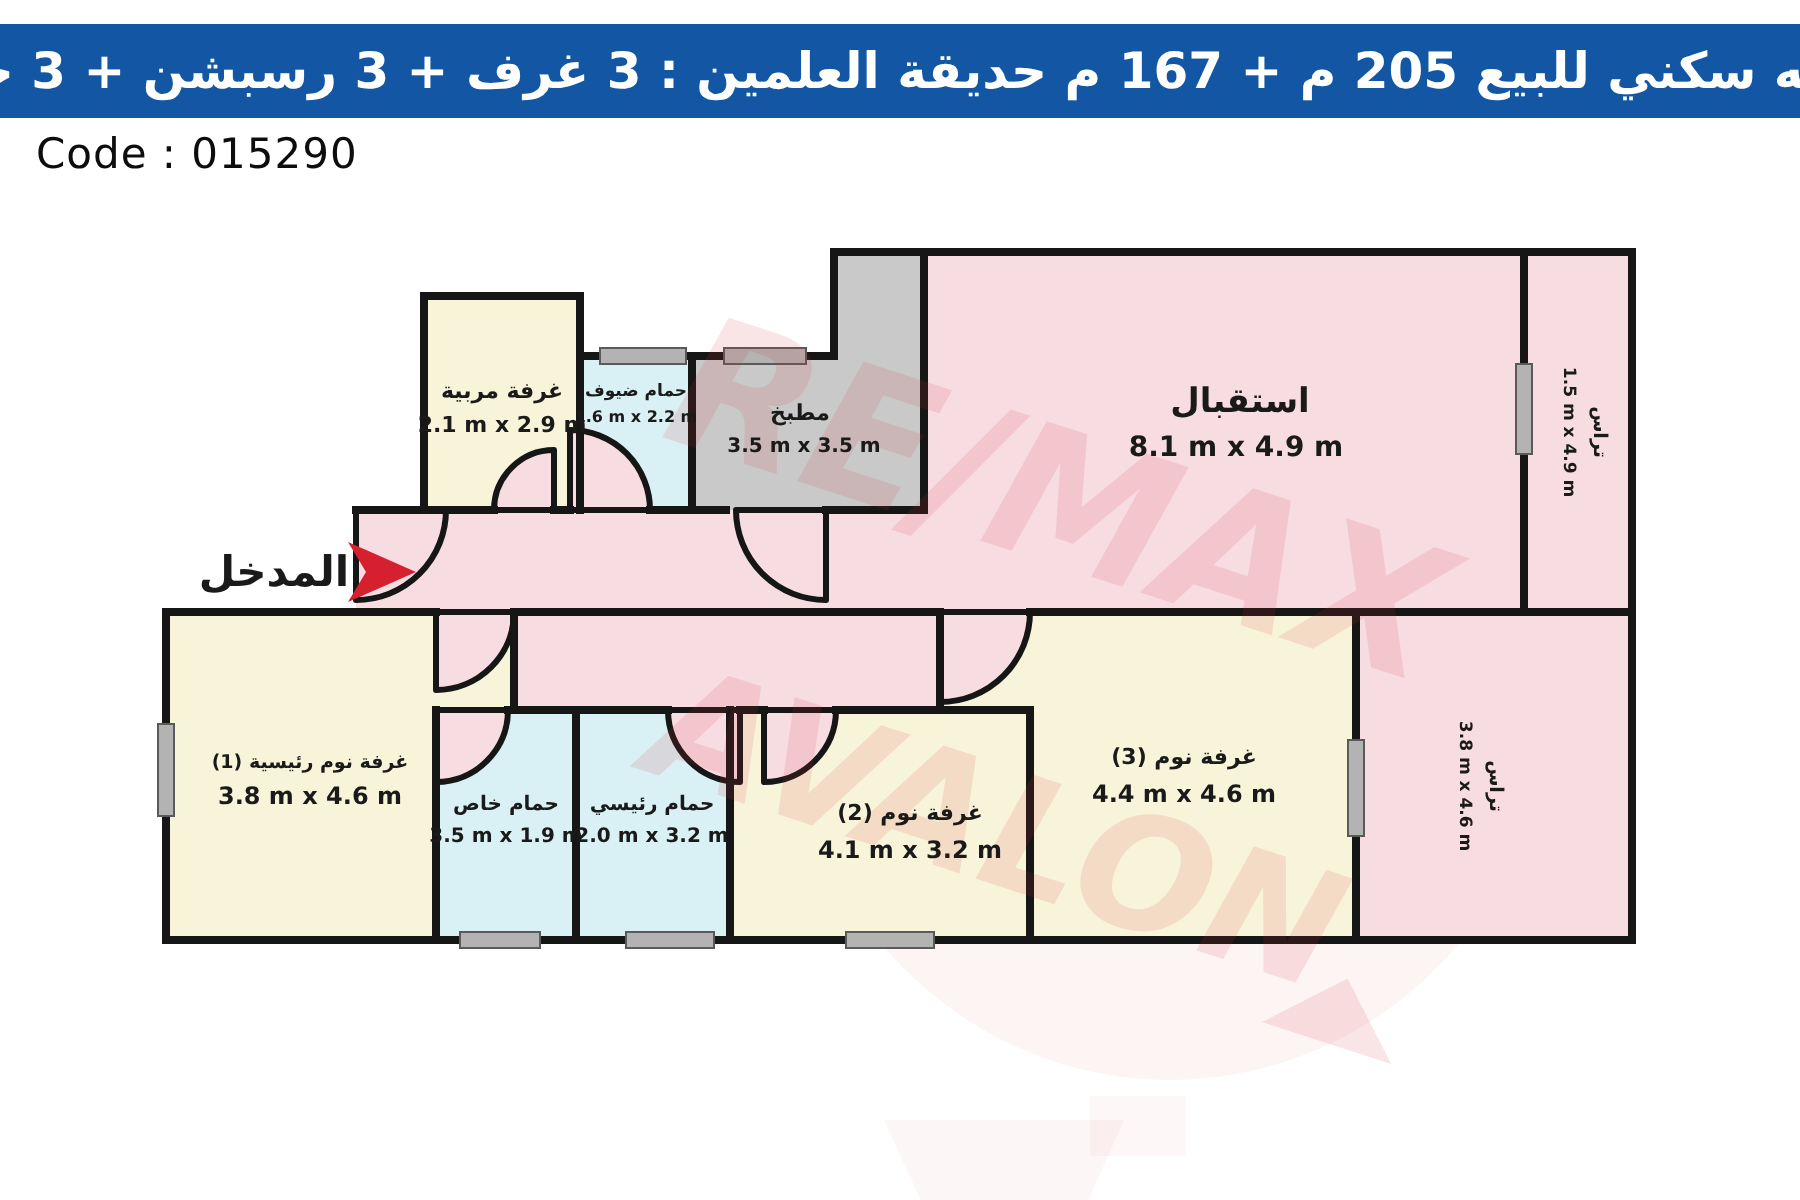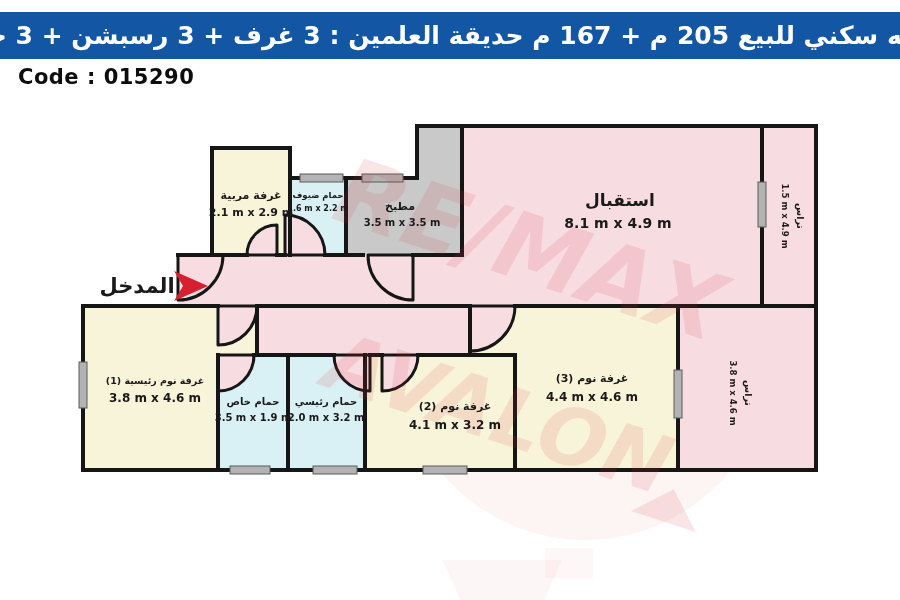--- a/index.html
+++ b/index.html
@@ -8,21 +8,21 @@
     font-family:"DejaVu Sans", sans-serif;
   }
   .header-bar{
     position:absolute;left:0;top:12px;width:900px;height:47px;
     background:#1256A4;color:#ffffff;display:flex;align-items:center;justify-content:center;
   }
   .header-bar .title{
     font-size:25px;font-weight:bold;direction:rtl;white-space:nowrap;letter-spacing:0px;
   }
   .code-line{
-    position:absolute;left:18px;top:65px;font-size:21px;font-weight:bold;color:#0d0d0d;
+    position:absolute;left:18px;top:65px;font-size:21px;font-weight:normal;color:#0d0d0d;
     letter-spacing:0.5px;
   }
   .plan-wrap{position:absolute;left:40px;top:110px;width:800px;height:490px;}
   svg{display:block;}
   svg text{font-family:"DejaVu Sans", sans-serif;fill:#1a1a1a;}
   .room-name{font-weight:bold;}
   .room-dims{font-weight:bold;}
   .wm{fill:#D6303A;font-weight:bold;font-style:italic;}
 </style>
 </head>

